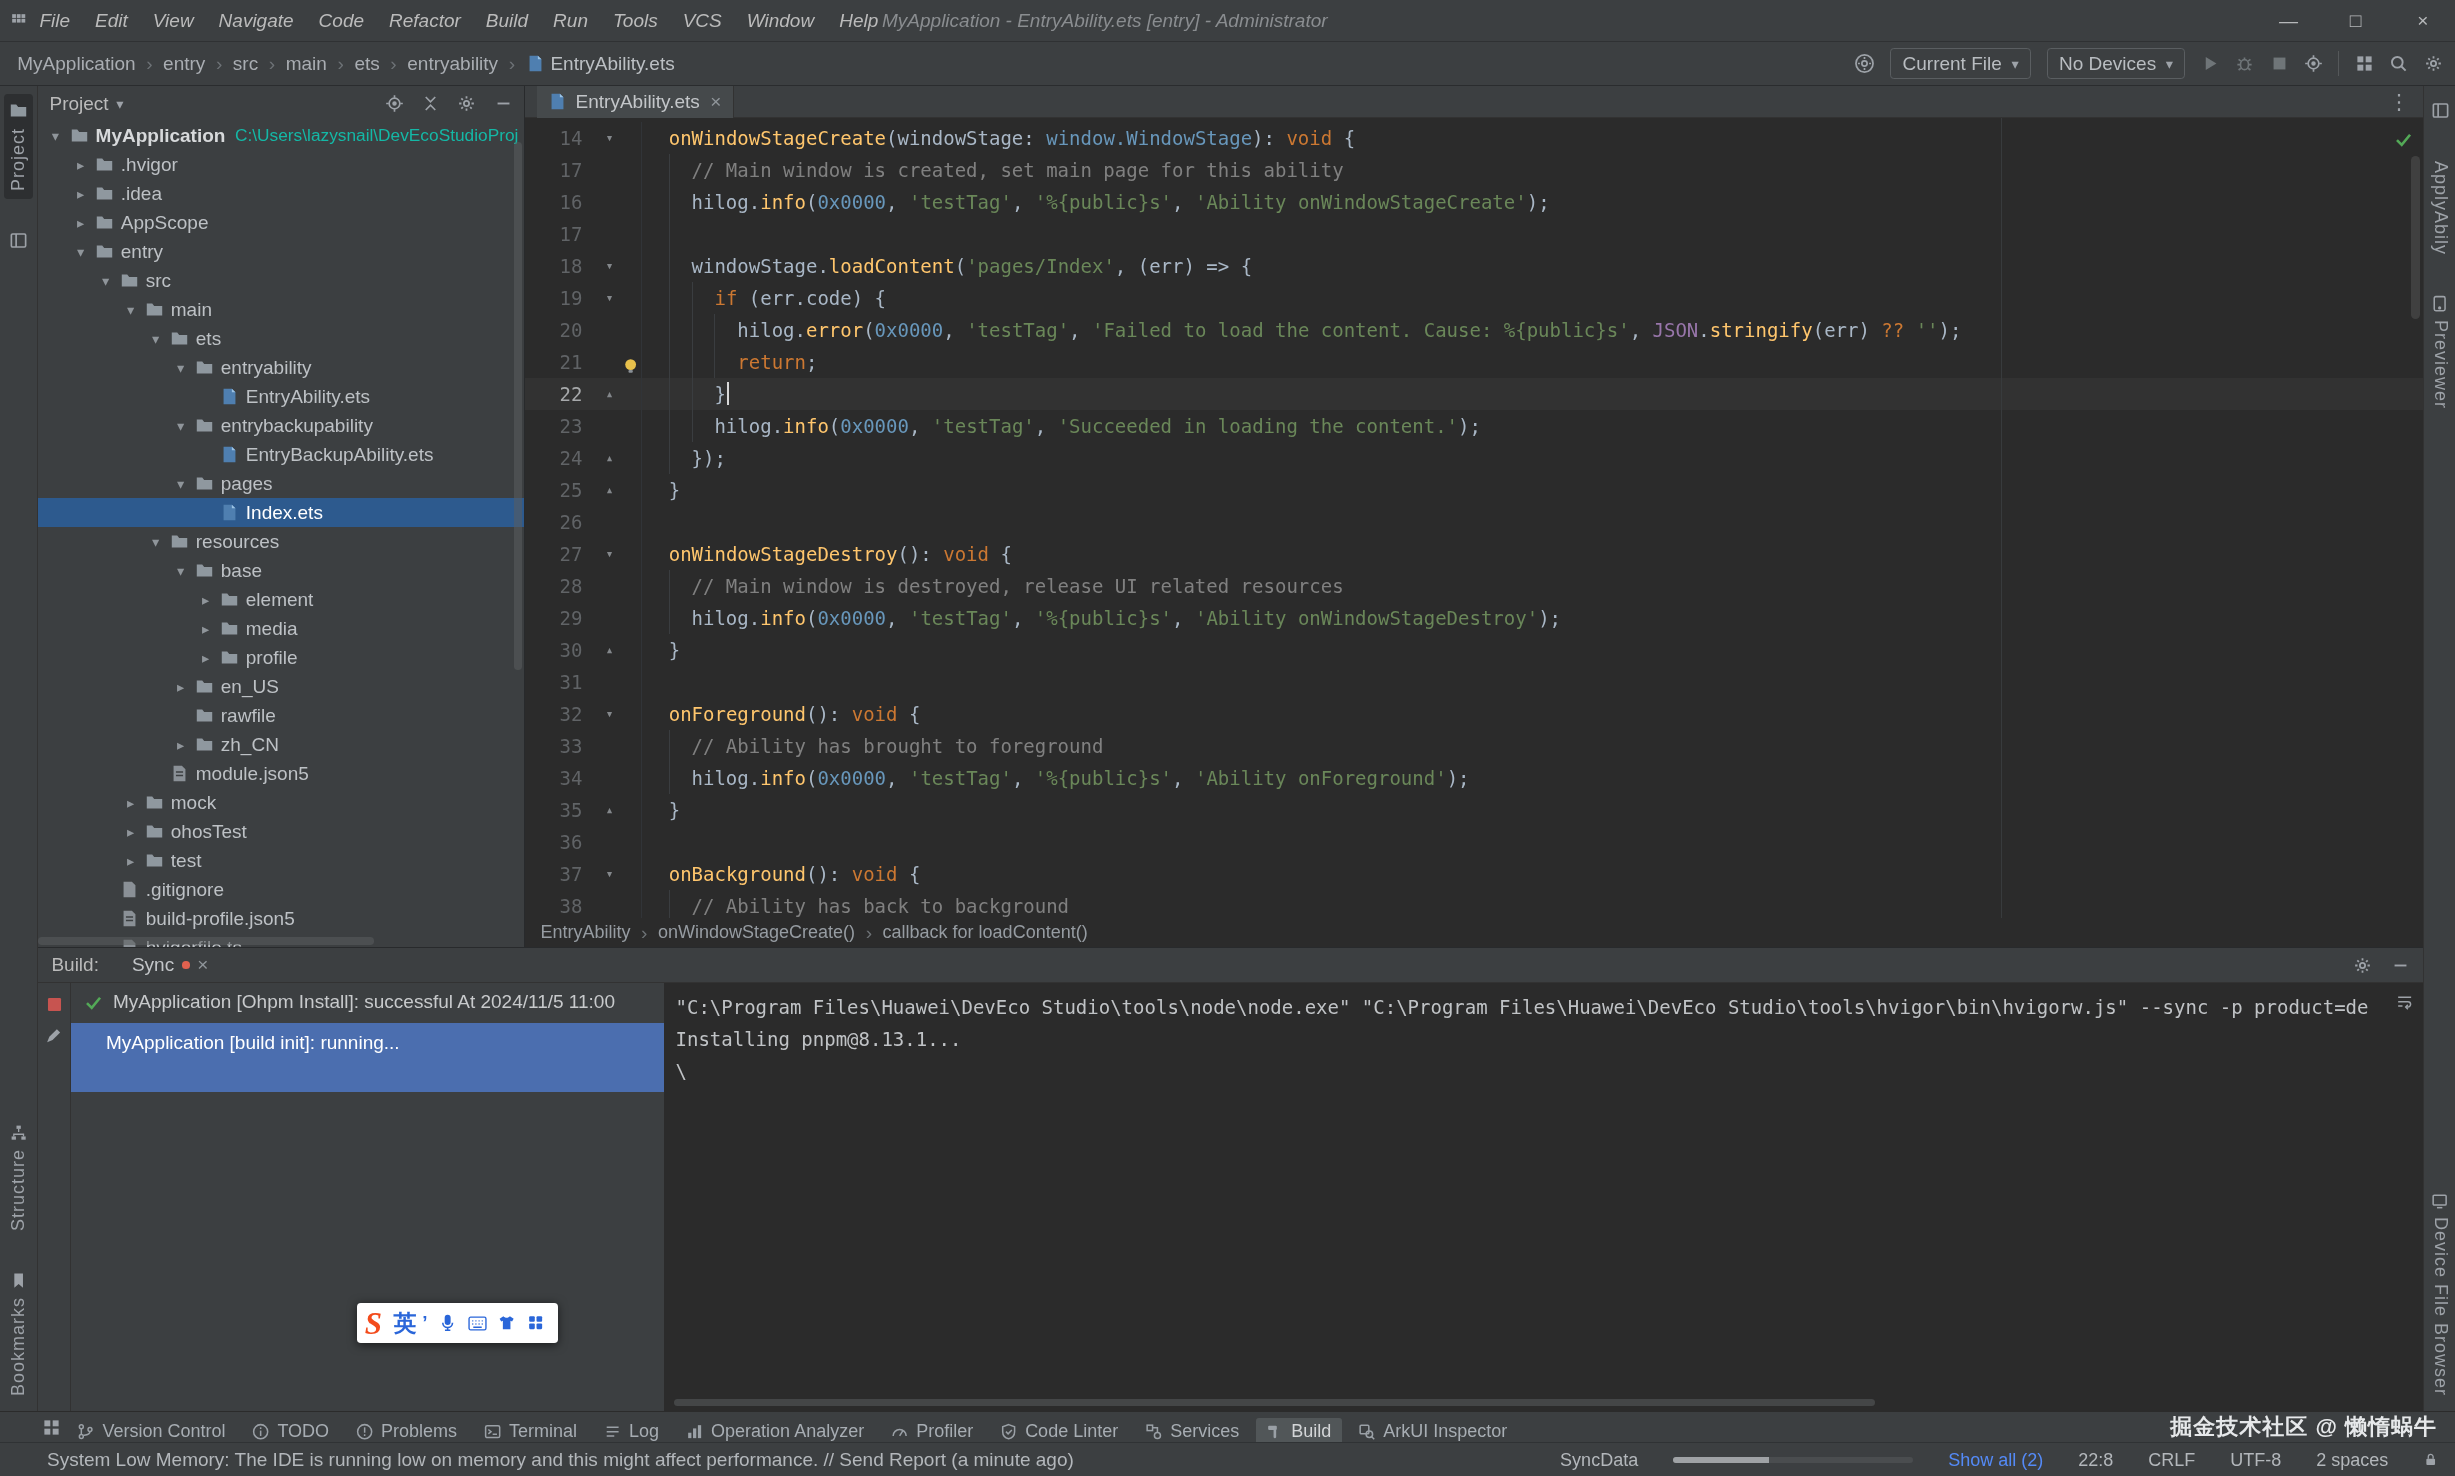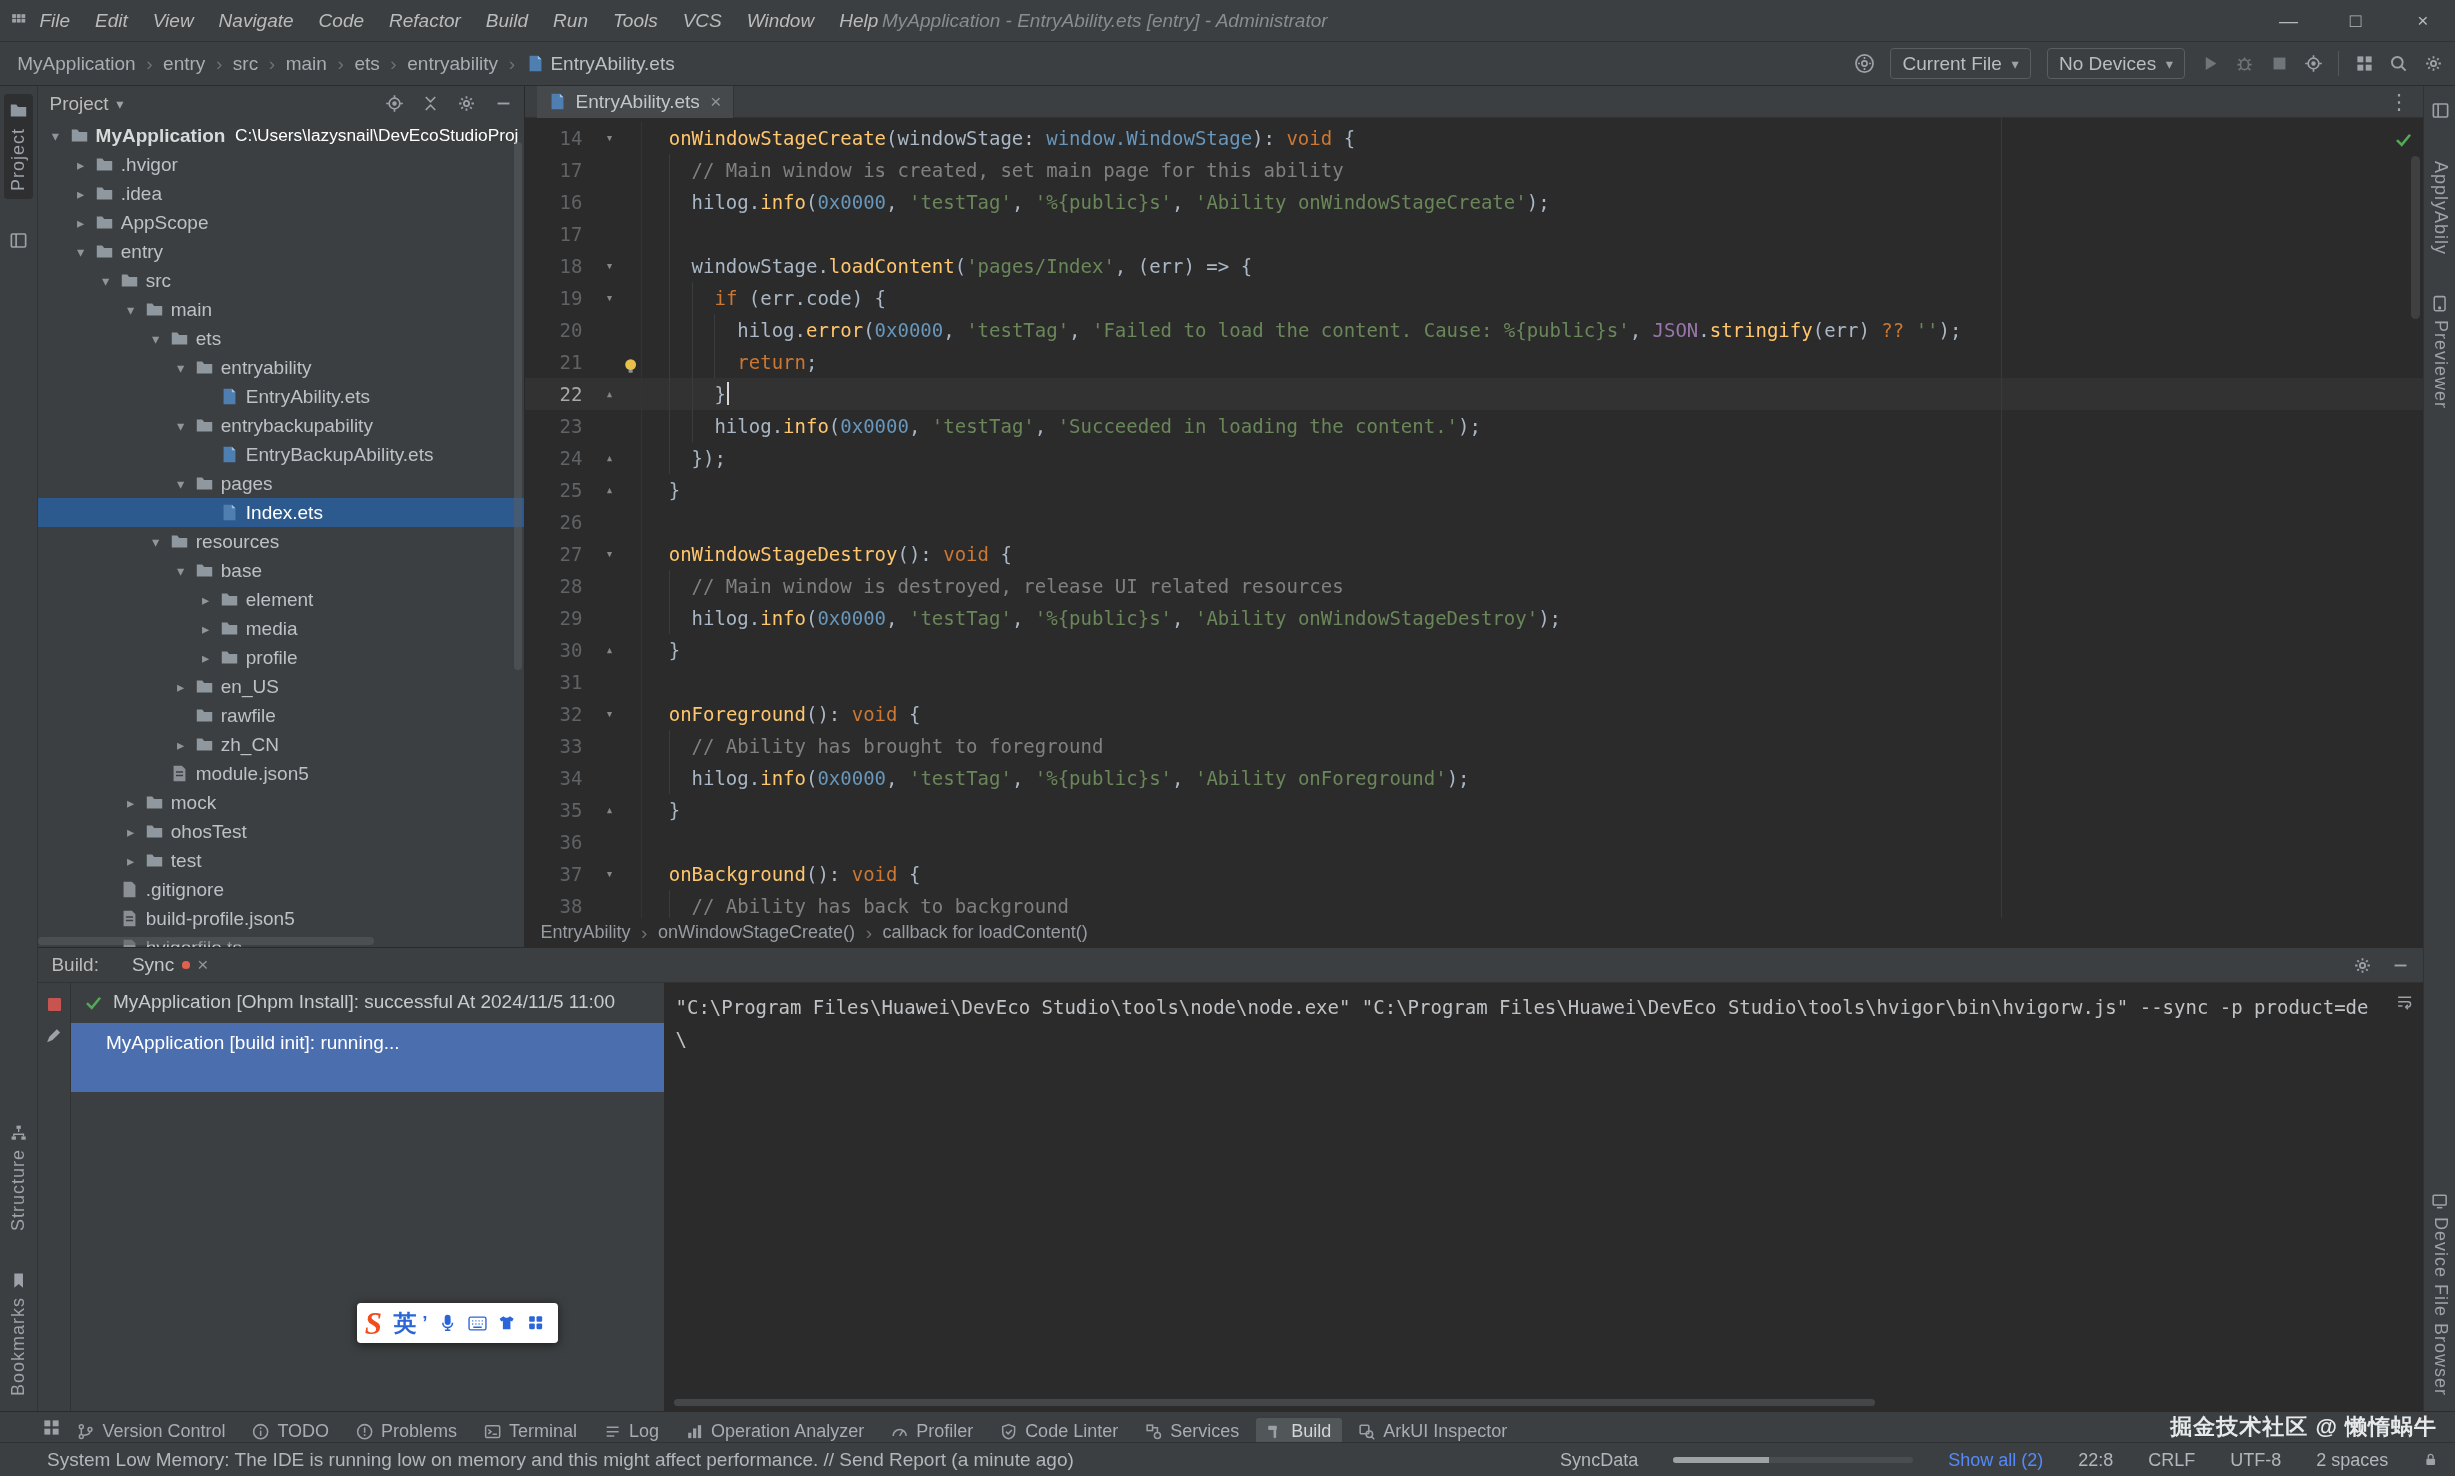--- a/index.html
+++ b/index.html
@@ -47,21 +47,21 @@
   .pp-header { height:35px; flex:none; display:flex; align-items:center; padding:0 11.5px; font-size:19px; color:#bbbbbb; }
   .pp-caret { color:#9da2a8; font-size:14.4px; margin-left:7.7px; }
   .pp-icons { margin-left:auto; display:flex; align-items:center; gap:17.3px; }
   .tree { flex:1; overflow:hidden; }
   .tree-row { height:29px; display:flex; align-items:center; white-space:nowrap; overflow:hidden; font-size:19px; color:#bdc1c5; }
   .tree-row.sel { background:#2d5a8e; color:#ffffff; }
   .tarrow { width:23px; flex:none; text-align:center; color:#8f959a; font-size:14.4px; }
   .tree-row .ic { width:25px; flex:none; }
   .tlabel { margin-left:3.8px; }
   .tlabel.b { font-weight:bold; color:#d7d9db; }
-  .textra { margin-left:9.6px; font-size:17.3px; color:#ffffff; }
+  .textra { margin-left:9.6px; font-size:17.3px; color:#14b8a6; }
   .pp-vscroll { position:absolute; right:1.9px; top:56px; width:7.7px; height:528px; background:#5a5d5f; opacity:.55; border-radius:3.8px; }
   .pp-hscroll { position:absolute; left:0; bottom:1.9px; height:7.7px; width:336px; background:#5a5d5f; opacity:.55; border-radius:3.8px; }
 
   
   .editor { flex:1; display:flex; flex-direction:column; min-width:0; background:#2b2b2b; }
   .tabbar { height:32px; flex:none; display:flex; align-items:center; background:#3c3f41; border-bottom:1px solid #323232; padding-left:11.5px; }
   .tab { height:32px; display:flex; align-items:center; gap:8.6px; padding:0 11.5px; background:#45494b; border-right:1px solid #323232; font-size:19px; color:#c3c6c9; }
   .tab-close { color:#8f959a; font-size:19px; margin-left:1.9px; }
   .tab-more { margin-left:auto; margin-right:13.4px; color:#9da2a8; font-size:21px; }
   .code-wrap { flex:1; position:relative; overflow:hidden; font-family:"DejaVu Sans Mono", monospace; font-size:19px; padding-top:3.8px; }
@@ -699,20 +699,21 @@
                 </span>
                 <span>MyApplication [Ohpm Install]: successful At 2024/11/5 11:00</span>
               </div>
               <div class="brow running">
                 <span>MyApplication [build init]: running...</span>
               </div>
             </div>
           <div class="console">
             <div id="consolelines">
                 <div class="conline">"C:\Program Files\Huawei\DevEco Studio\tools\node\node.exe" "C:\Program Files\Huawei\DevEco Studio\tools\hvigor\bin\hvigorw.js" --sync -p product=de</div>
+                <div class="conline">Installing pnpm@8.13.1...</div>
                 <div class="conline">\</div>
               </div>
             <span class="con-icon ic">
                 <svg width="17.3" height="17.3" viewBox="0 0 16 16" fill="none" stroke="#9da2a8" stroke-width="1.4">
                   <path d="M2 4h12M2 8h9a2.5 2.5 0 0 1 0 5h-1.5M2 12h4"></path>
                   <path d="M11 11l-2 2 2 2"></path>
                 </svg>
               </span>
             <div class="con-hscroll"></div>
           </div>

